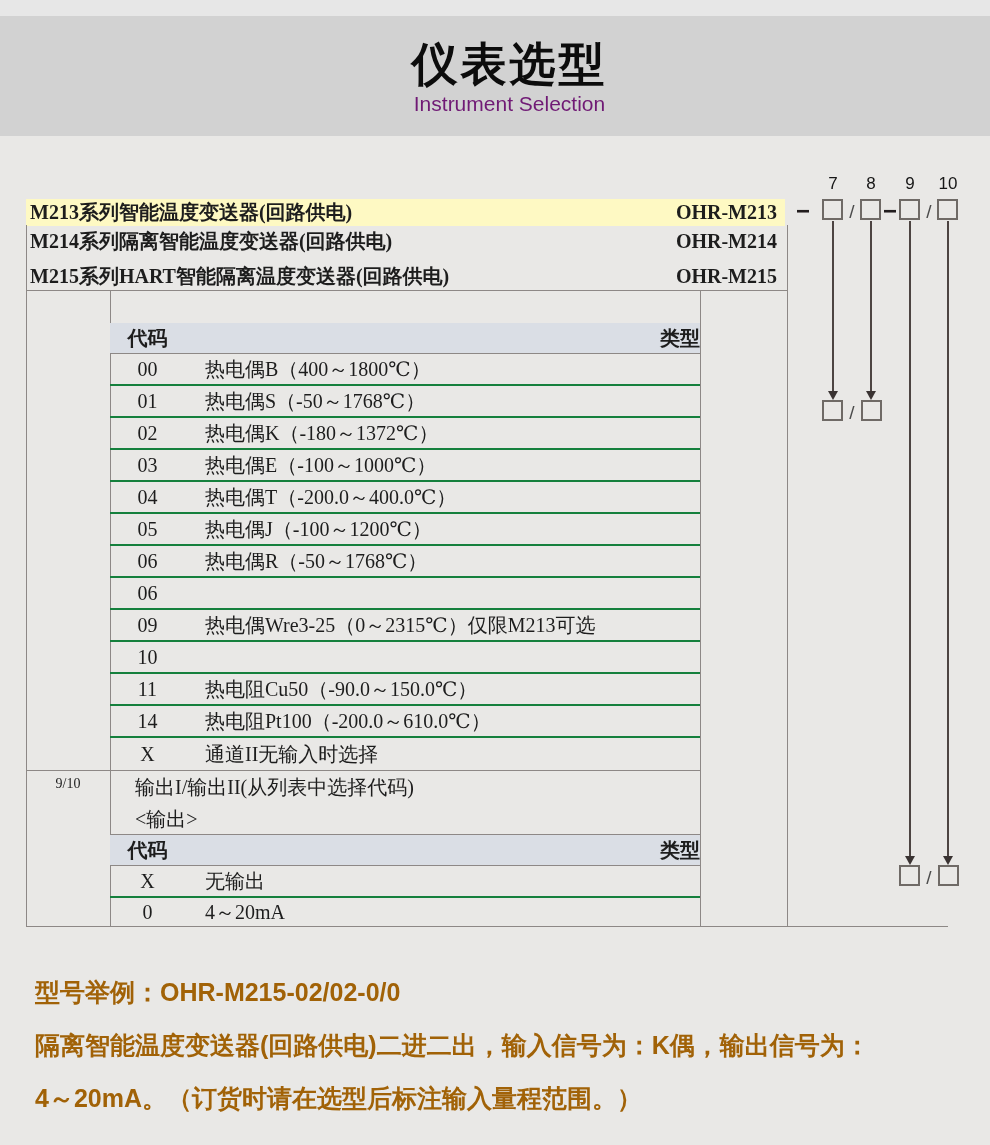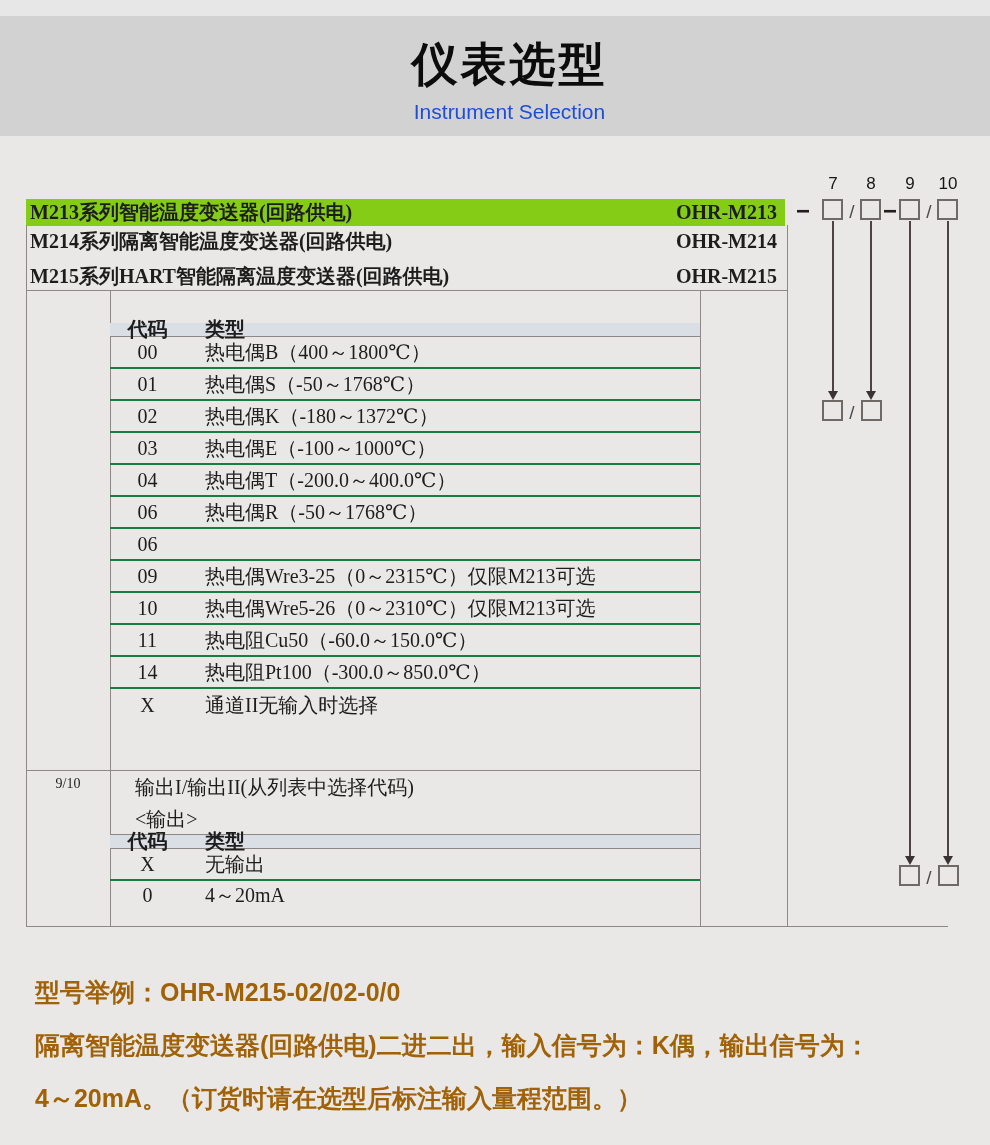--- a/index.html
+++ b/index.html
@@ -16,47 +16,47 @@
     position:absolute; left:0; top:16px; width:990px; height:120px;
     background:#d2d2d2; text-align:center;padding-left:29px;
   }
   .main-title {
     font-family:"Liberation Sans","DejaVu Sans",sans-serif;
     font-weight:bold; font-size:46px; letter-spacing:3px;
     color:#0c0c0c; margin-top:22px; line-height:1.15;
   }
   .sub-title {
     font-family:"Liberation Sans","DejaVu Sans",sans-serif;
-    font-size:21px; color:#1d4ed8; letter-spacing:0px; margin-top:9px;
+    font-size:21px; color:#701a75; letter-spacing:0px; margin-top:1px;
   }
 
   
   .prod-row {
     position:absolute; left:26px; width:759px; height:27px;
     display:flex; justify-content:space-between; align-items:center;
     font-weight:bold; font-size:20px; padding:0 8px 0 4px;
   }
-  .prod-row.hl { background:#84cc16; }
+  .prod-row.hl { background:#fef9c3; }
 
   
   .digit { position:absolute; transform:translateX(-50%); font-family:"Liberation Sans","DejaVu Sans",sans-serif; font-size:17px; color:#161616; }
   .cbox  { position:absolute; width:21px; height:21px; border:2px solid #6f6a66; background:transparent; }
   .sep-slash { position:absolute; transform:translateX(-50%); font-size:19px; color:#4c4c4c; font-family:"Liberation Sans","DejaVu Sans",sans-serif; }
   .sep-dash  { position:absolute; transform:translateX(-50%); font-size:24px; font-weight:bold; color:#221d1e; font-family:"Liberation Sans","DejaVu Sans",sans-serif; line-height:1; }
   .vline { position:absolute; width:1.5px; background:#4d4442; }
   .arrowhead { position:absolute; width:0; height:0; border-left:5px solid transparent; border-right:5px solid transparent; border-top:9px solid #3a3332; }
 
   
   .line { position:absolute; background:#8d8886; }
 
   
   .tbl-block { position:absolute; left:110px; width:590px; }
   .thead {
-    height:14px; background:#dadee5; display:flex; align-items:center;
-    font-weight:bold; font-size:20px; border-bottom:1px solid #8d8886;
+    height:31px; background:#dadee5; display:flex; align-items:center;
+    font-weight:bold; font-size:20px; border-bottom:1px solid #8d8886;justify-content:space-between;
   }
   .trow { height:32px; display:flex; align-items:center; font-size:20px; border-bottom:2px solid #15803d; }
   .trow.nb { border-bottom:none; }
   .tcode { width:75px; text-align:center; flex:none; }
   .ttype { padding-left:20px; }
   .full-row { height:31px; display:flex; align-items:center; font-size:20px; padding-left:25px; }
   .row-label { position:absolute; left:26px; width:84px; text-align:center; font-size:14px; }
 
   
   .example {
@@ -148,41 +148,44 @@
       </div>
     <div class="trow">
         <span class="tcode">03</span>
         <span class="ttype">热电偶E（-100～1000℃）</span>
       </div>
     <div class="trow">
         <span class="tcode">04</span>
         <span class="ttype">热电偶T（-200.0～400.0℃）</span>
       </div>
     <div class="trow">
+        <span class="tcode">05</span>
+        <span class="ttype">热电偶J（-100～1200℃）</span>
+      </div>
+    <div class="trow">
         <span class="tcode">06</span>
         <span class="ttype">热电偶R（-50～1768℃）</span>
       </div>
     <div class="trow">
         <span class="tcode">06</span>
       </div>
     <div class="trow">
         <span class="tcode">09</span>
         <span class="ttype">热电偶Wre3-25（0～2315℃）仅限M213可选</span>
       </div>
     <div class="trow">
         <span class="tcode">10</span>
-        <span class="ttype">热电偶Wre5-26（0～2310℃）仅限M213可选</span>
       </div>
     <div class="trow">
         <span class="tcode">11</span>
-        <span class="ttype">热电阻Cu50（-60.0～150.0℃）</span>
+        <span class="ttype">热电阻Cu50（-90.0～150.0℃）</span>
       </div>
     <div class="trow">
         <span class="tcode">14</span>
-        <span class="ttype">热电阻Pt100（-300.0～850.0℃）</span>
+        <span class="ttype">热电阻Pt100（-200.0～610.0℃）</span>
       </div>
     <div class="trow nb">
         <span class="tcode">X</span>
         <span class="ttype">通道II无输入时选择</span>
       </div>
   </div>
 
   <div class="row-label" style="top:776px;">9/10</div>
   <div class="tbl-block" style="top:771px;">
     <div class="full-row" style="height:33px;">输出I/输出II(从列表中选择代码)</div>

